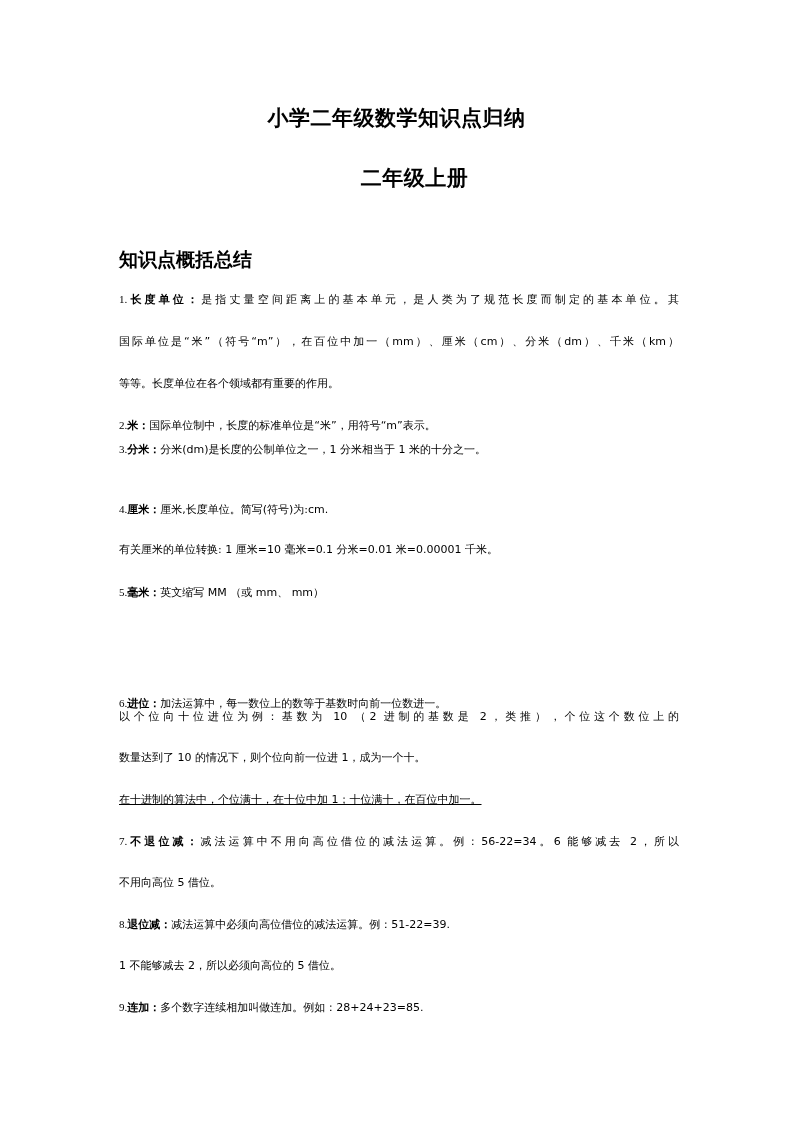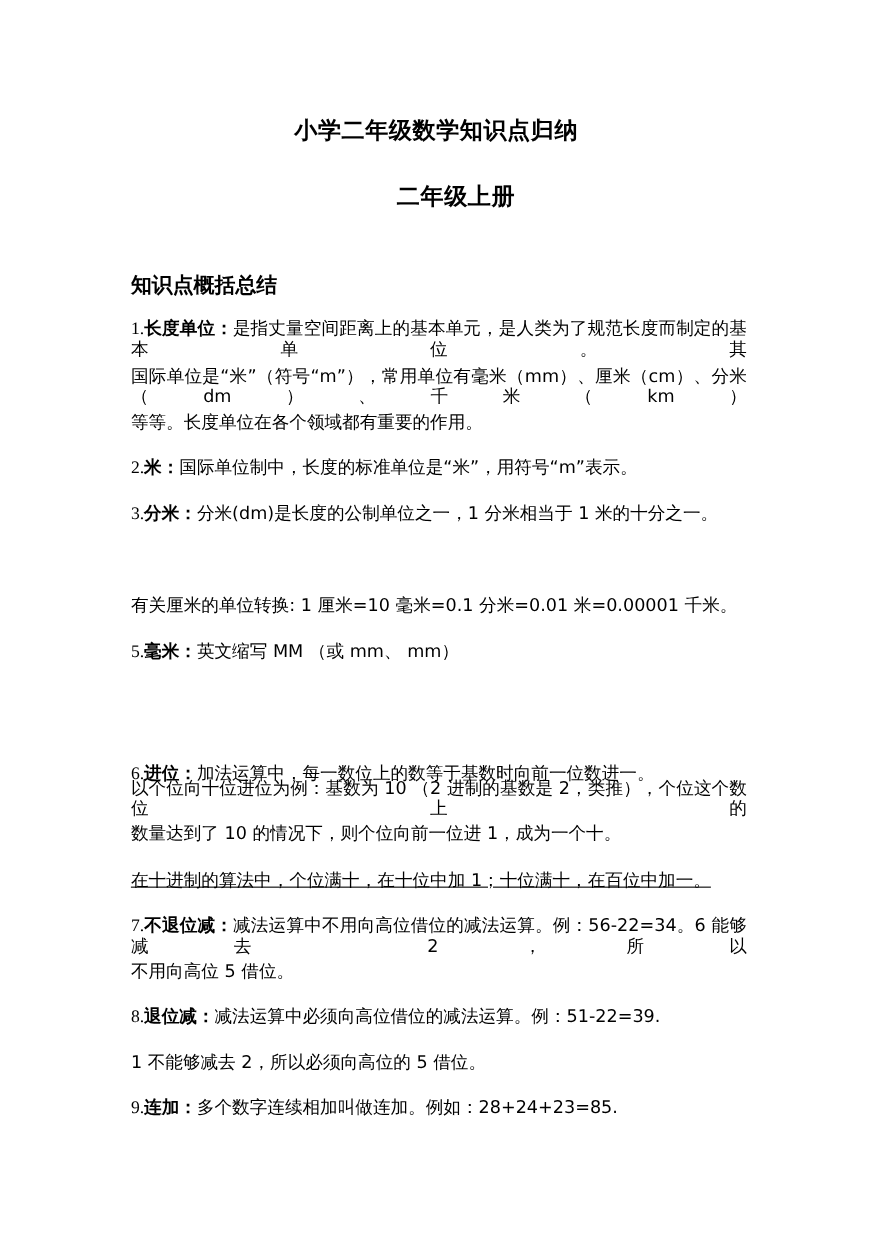--- a/index.html
+++ b/index.html
@@ -30,21 +30,21 @@
       font-weight: bold;
       font-size: 21px;
       letter-spacing: 0.5px;
     }
     .title.main { top: 104px; }
     .title.sub { top: 164px; left: 18px; }
     .line {
       position: absolute;
       left: 119px;
       width: 560px;
-      font-size: 16px;
+      font-size: 11px;
       line-height: 18px;
       white-space: nowrap;
     }
     .line.justify {
       text-align: justify;
       text-align-last: justify;
       white-space: normal;
     }
     .heading {
       font-weight: bold;
@@ -56,27 +56,28 @@
 </head>
 <body>
 
 <div class="page">
   <div class="title main">小学二年级数学知识点归纳</div>
   <div class="title sub">二年级上册</div>
 
   <div class="line heading" style="top:250px;">知识点概括总结</div>
 
   <div class="line justify" style="top:290px;"><span class="num">1.</span><span class="term">长度单位：</span><span>是指丈量空间距离上的基本单元，是人类为了规范长度而制定的基本单位。其</span></div>
-  <div class="line justify" style="top:333px;"><span>国际单位是“米”（符号“m”），常用单位有毫米（mm）、厘米（cm）、分米（dm）、千米（km）</span></div>
+  <div class="line justify" style="top:333px;"><span>国际单位是“米”（符号“m”），在百位中加一（mm）、厘米（cm）、分米（dm）、千米（km）</span></div>
   <div class="line" style="top:375px;"><span>等等。长度单位在各个领域都有重要的作用。</span></div>
 
   <div class="line" style="top:416px;"><span class="num">2.</span><span class="term">米：</span><span>国际单位制中，长度的标准单位是“米”，用符号“m”表示。</span></div>
 
-  <div class="line" style="top:458px;"><span class="num">3.</span><span class="term">分米：</span><span>分米(dm)是长度的公制单位之一，1 分米相当于 1 米的十分之一。</span></div>
+  <div class="line" style="top:440px;"><span class="num">3.</span><span class="term">分米：</span><span>分米(dm)是长度的公制单位之一，1 分米相当于 1 米的十分之一。</span></div>
 
+  <div class="line" style="top:500px;"><span class="num">4.</span><span class="term">厘米：</span><span>厘米,长度单位。简写(符号)为:cm.</span></div>
   <div class="line" style="top:541px;"><span>有关厘米的单位转换: 1 厘米=10 毫米=0.1 分米=0.01 米=0.00001 千米。</span></div>
 
   <div class="line" style="top:583px;"><span class="num">5.</span><span class="term">毫米：</span><span>英文缩写 MM （或 mm、 mm）</span></div>
 
   <div class="line" style="top:666px;margin-top:28px;"><span class="num">6.</span><span class="term">进位：</span><span>加法运算中，每一数位上的数等于基数时向前一位数进一。</span></div>
   <div class="line justify" style="top:708px;"><span>以个位向十位进位为例：基数为 10 （2 进制的基数是 2，类推），个位这个数位上的</span></div>
   <div class="line" style="top:749px;"><span>数量达到了 10 的情况下，则个位向前一位进 1，成为一个十。</span></div>
   <div class="line" style="top:791px;text-decoration:underline;"><span>在十进制的算法中，个位满十，在十位中加 1；十位满十，在百位中加一。</span></div>
 
   <div class="line justify" style="top:832px;"><span class="num">7.</span><span class="term">不退位减：</span><span>减法运算中不用向高位借位的减法运算。例：56-22=34。6 能够减去 2，所以</span></div>

